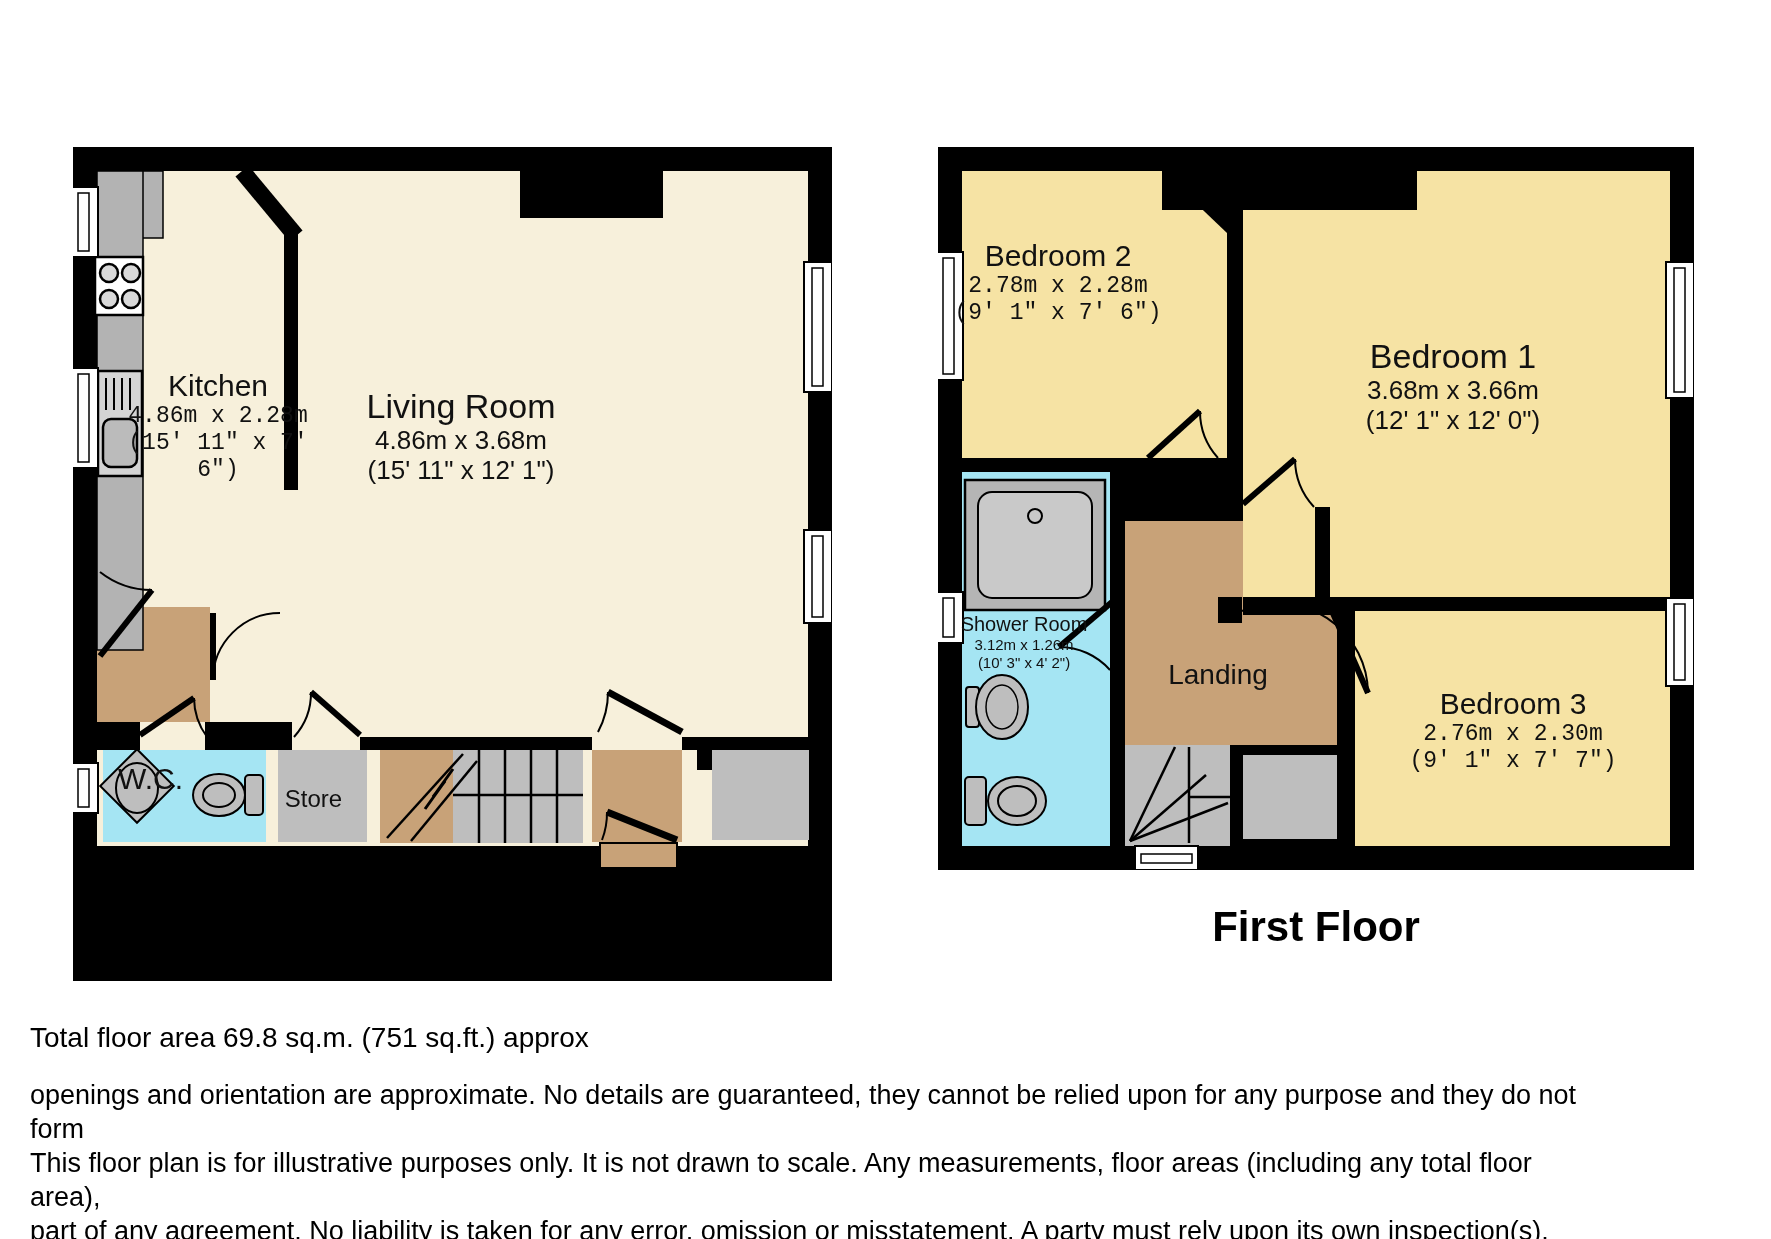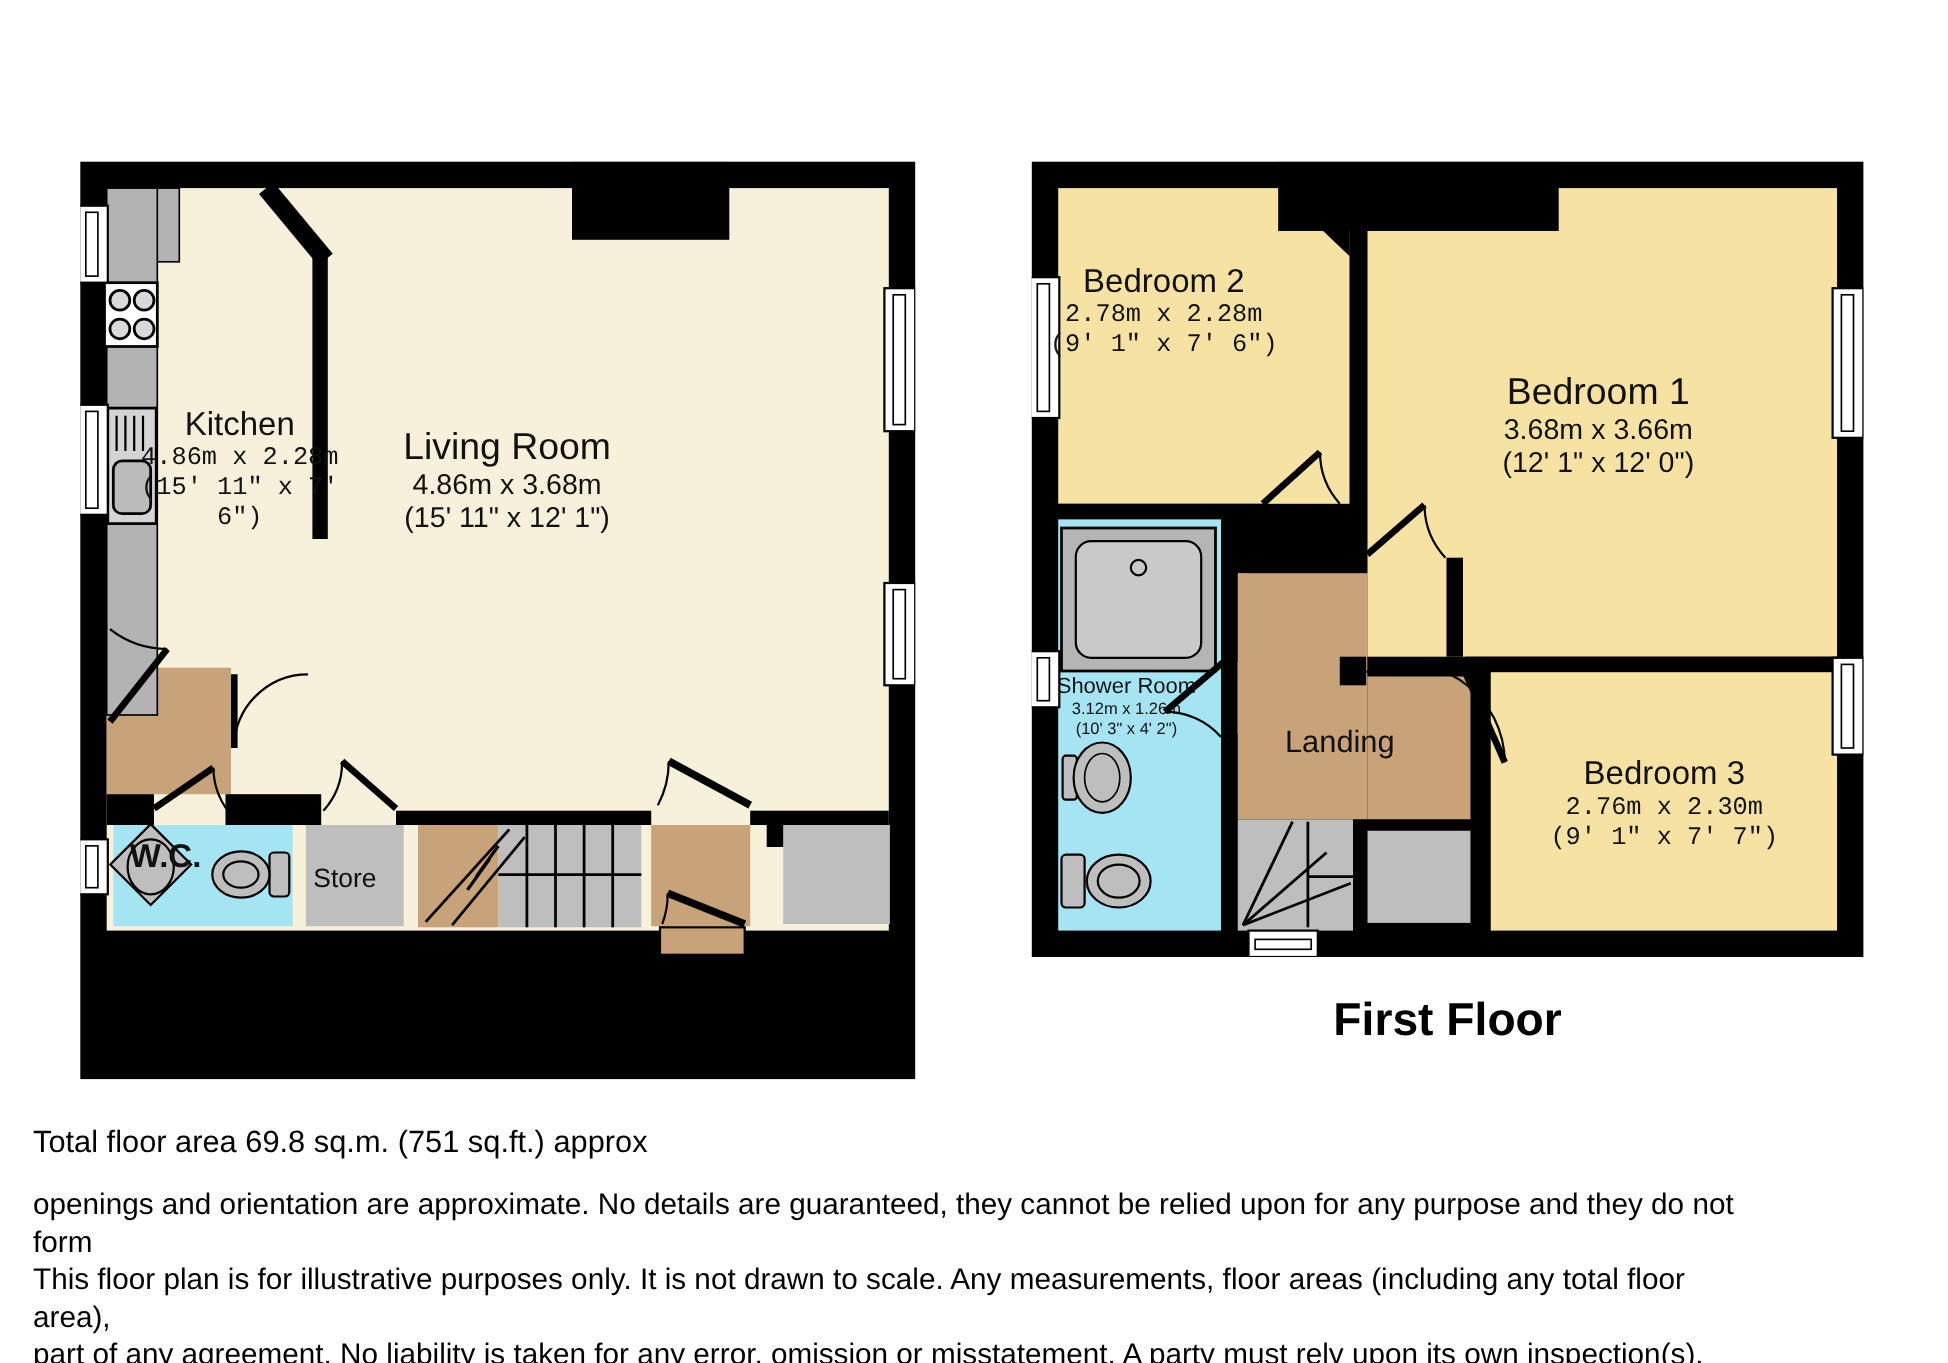--- a/index.html
+++ b/index.html
@@ -134,21 +134,21 @@
   <div class="room-label" style="left:40px;top:222px;width:210px;">
     <div class="rn">Kitchen</div>
     <div class="rd">4.86m x 2.28m</div>
     <div class="rd">(15' 11" x 7' 6")</div>
   </div>
   <div class="room-label" style="left:258px;top:240px;width:260px;">
     <div class="rn-lg">Living Room</div>
     <div class="rd-lg">4.86m x 3.68m</div>
     <div class="rd-lg">(15' 11" x 12' 1")</div>
   </div>
-  <div class="room-label" style="left:30px;top:615px;width:95px;font-weight:bold;">
+  <div class="room-label" style="left:30px;top:615px;width:95px;">
     <div class="rn">W.C.</div>
   </div>
   <div class="room-label" style="left:183px;top:638px;width:115px;">
     <div style="font-size:24px;">Store</div>
   </div>
   <div class="floor-title" style="left:129px;top:756px;width:500px;">Ground Floor</div>
 </div>
 
 <div class="plan" style="left:938px;top:147px;width:756px;height:723px;">
   <svg width="756" height="723" viewBox="0 0 756 723">

